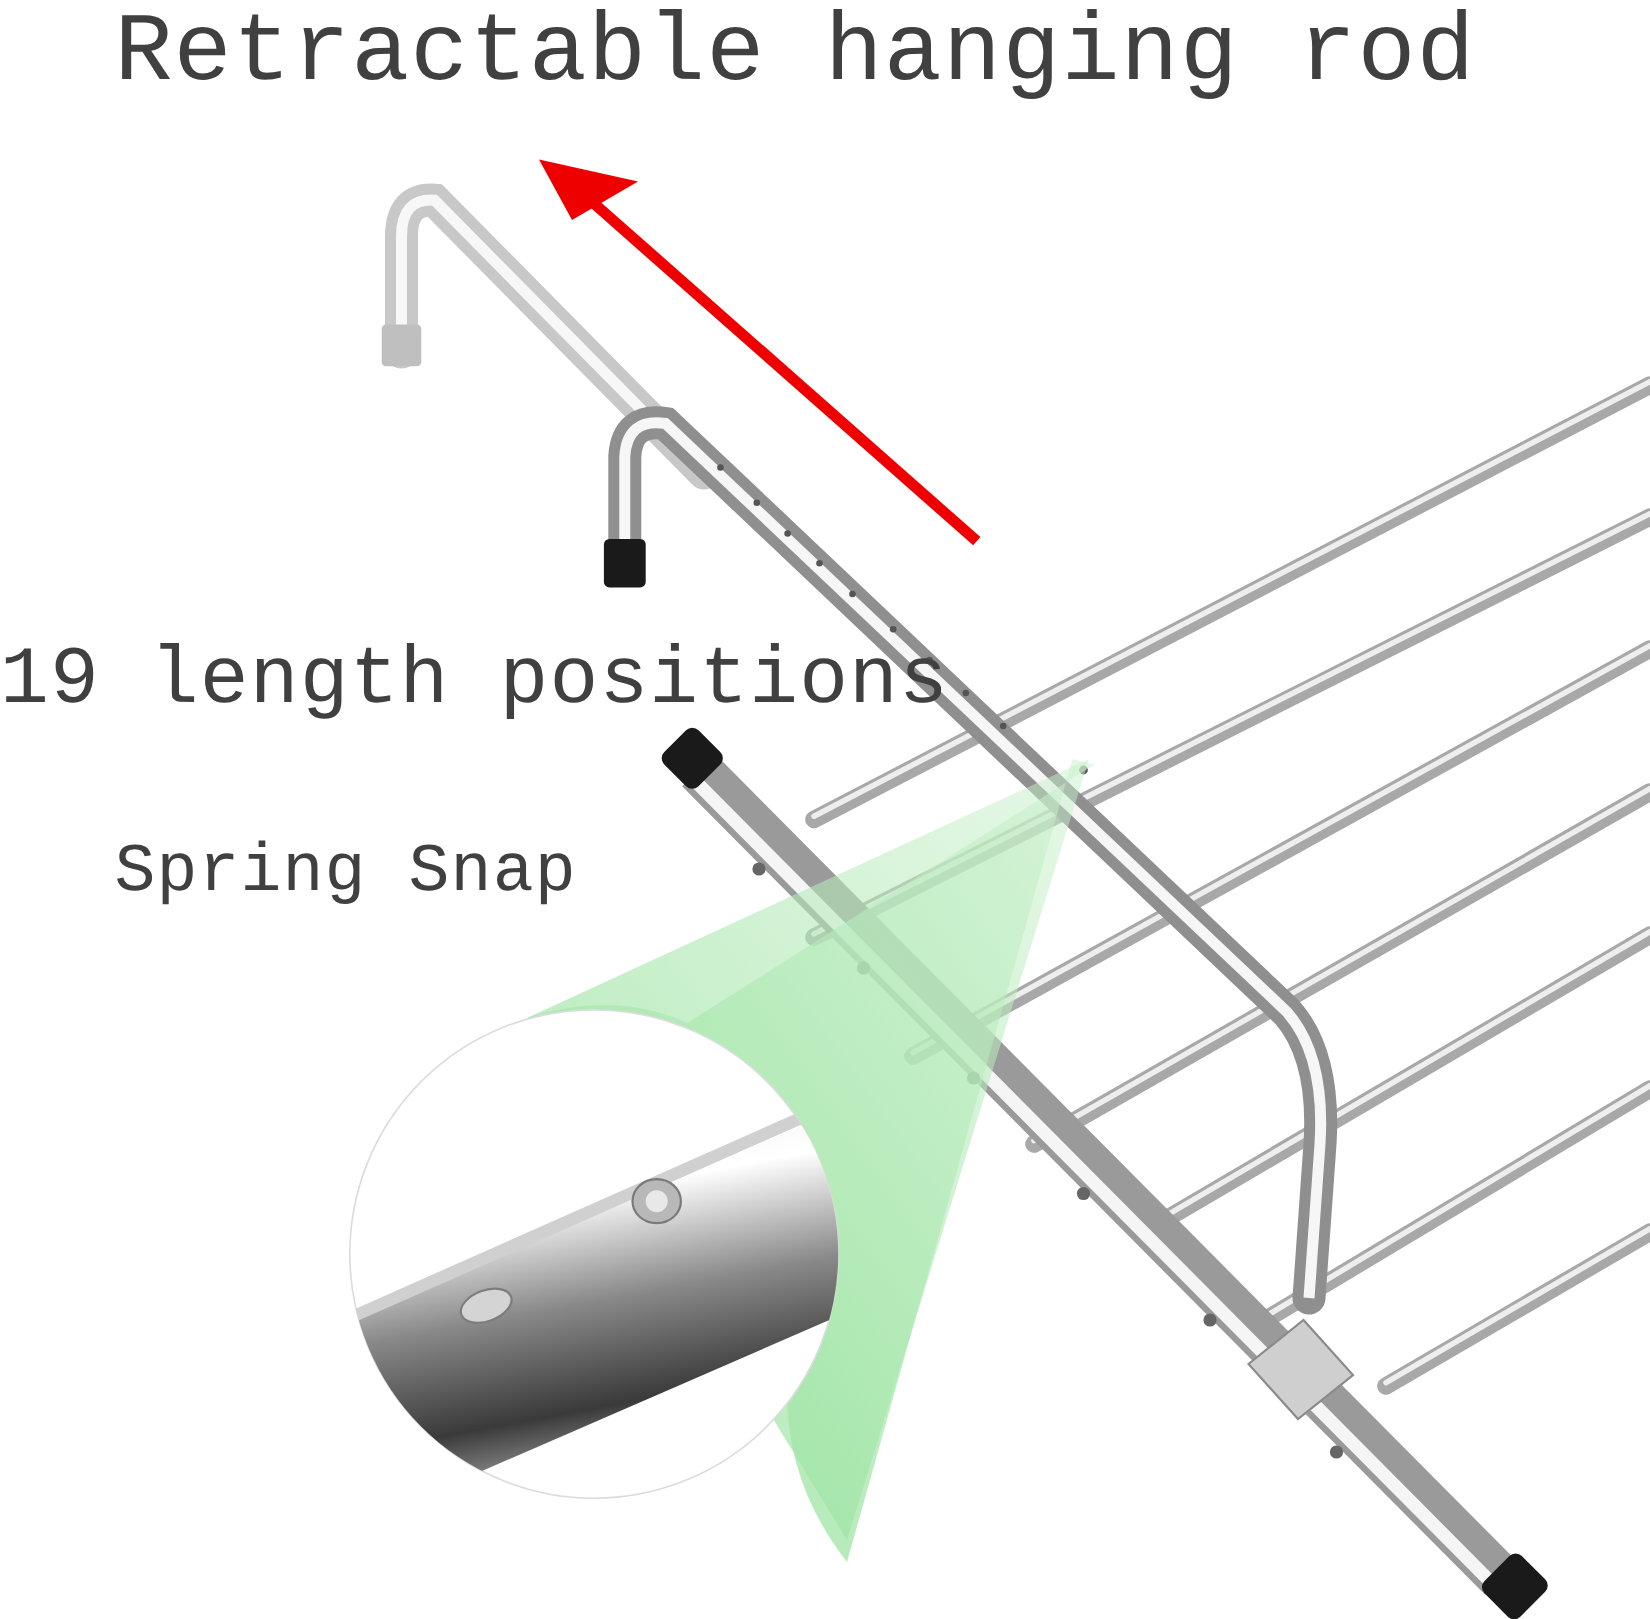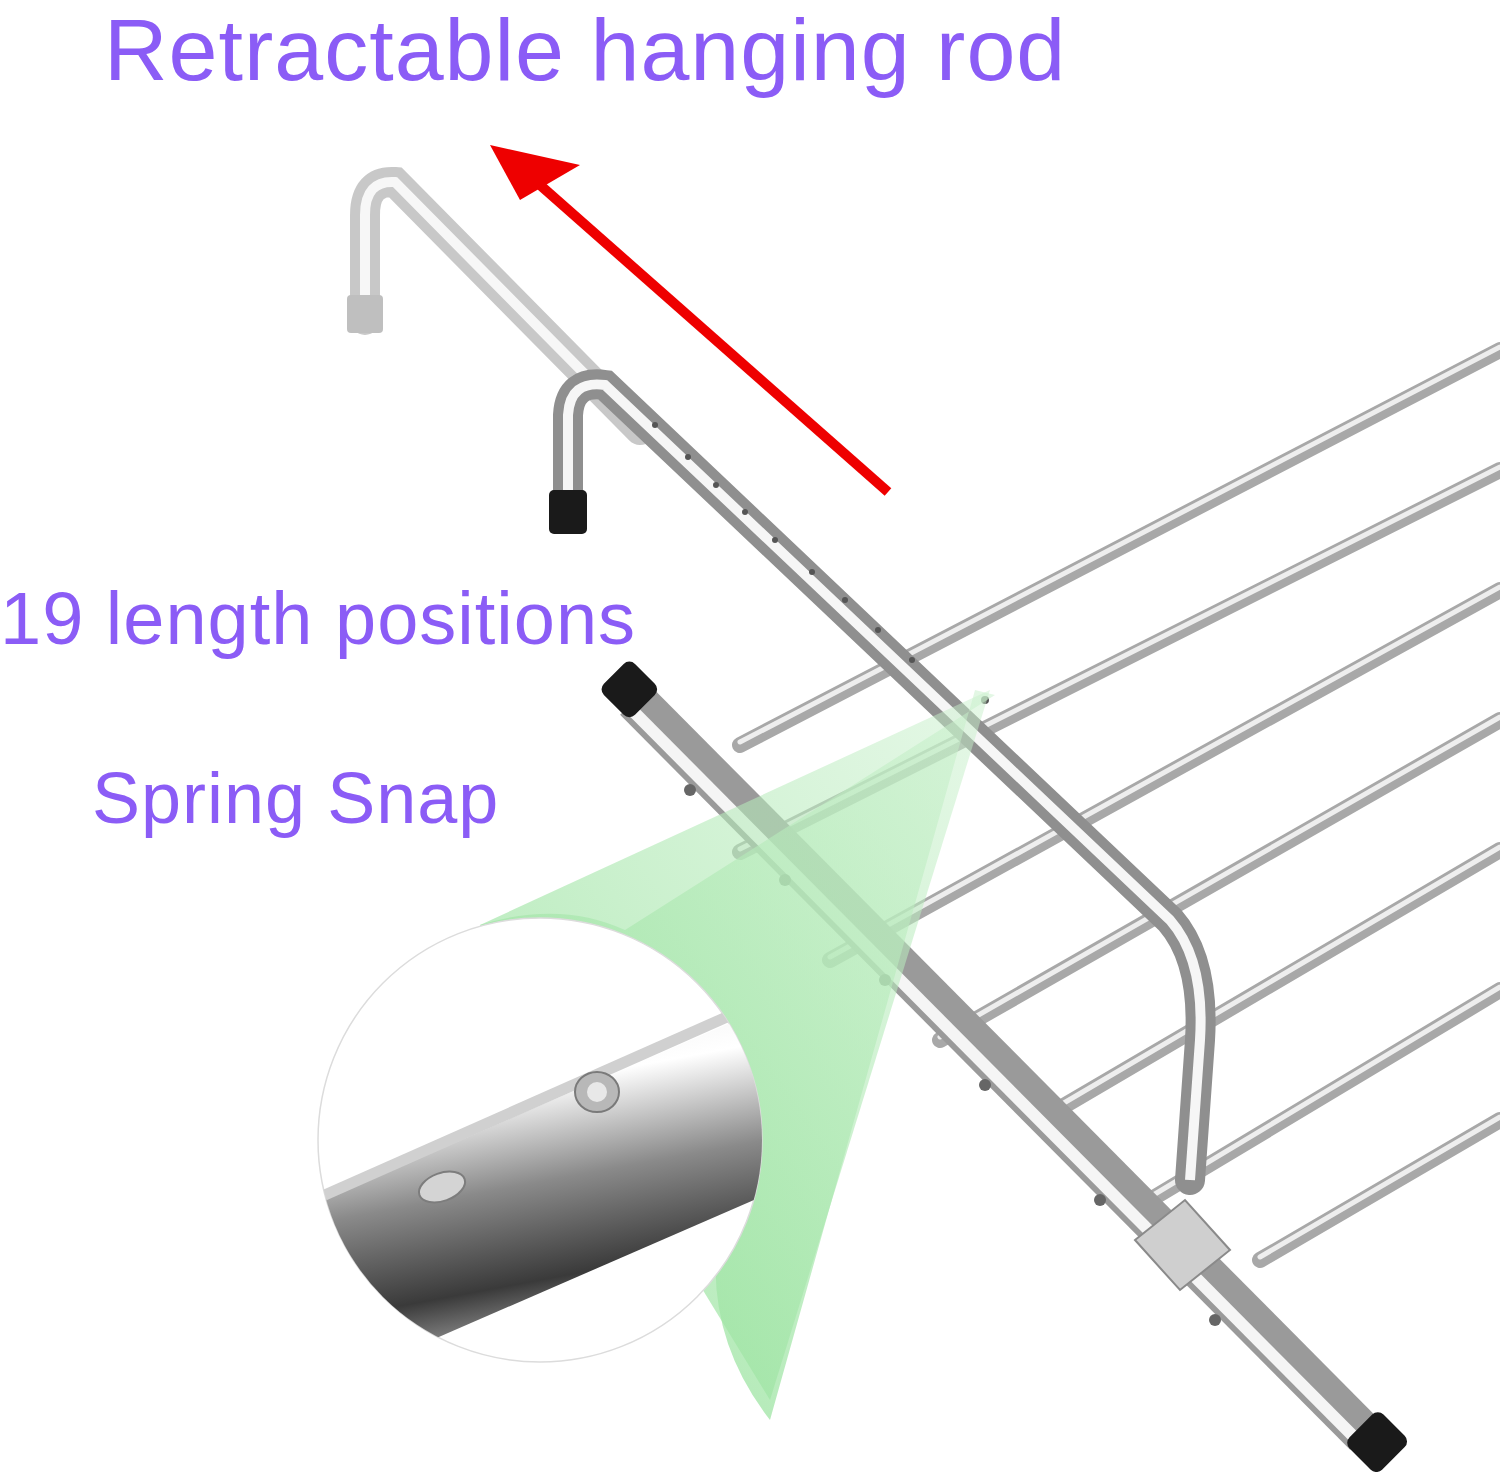--- a/index.html
+++ b/index.html
@@ -1,21 +1,21 @@
 <!DOCTYPE html>
 <html><head>
 <meta charset="utf-8">
 <style>
   html, body { margin: 0; padding: 0; background: #ffffff; }
   body { width: 1500px; height: 1472px; position: relative; overflow: hidden;
          font-family: "Liberation Sans", "DejaVu Sans", sans-serif; }
-  .label { position: absolute; color: #8b5cf6; white-space: nowrap; line-height: 1; letter-spacing: 1px; }
+  .label { position: absolute; color: #404040; white-space: nowrap; line-height: 1; letter-spacing: 1px; font-family: Liberation Mono, monospace; }
   #title { left: 104px; top: 6px; font-size: 88px; transform: scaleX(1.0); transform-origin: left top; }
   #lengths { left: 0px; top: 582px; font-size: 74px; }
-  #snap { left: 92px; top: 762px; font-size: 72px; }
+  #snap { left: 104px; top: 762px; font-size: 62px; }
   svg#art { position: absolute; left: 0; top: 0; }
 </style>
 </head>
 <body>
 
 <svg id="art" width="1500" height="1472" viewBox="0 0 1500 1472">
   <defs>
     <linearGradient id="tube" x1="0" y1="0" x2="0" y2="1">
       <stop offset="0" stop-color="#f4f4f4"></stop>
       <stop offset="0.35" stop-color="#ffffff"></stop>

